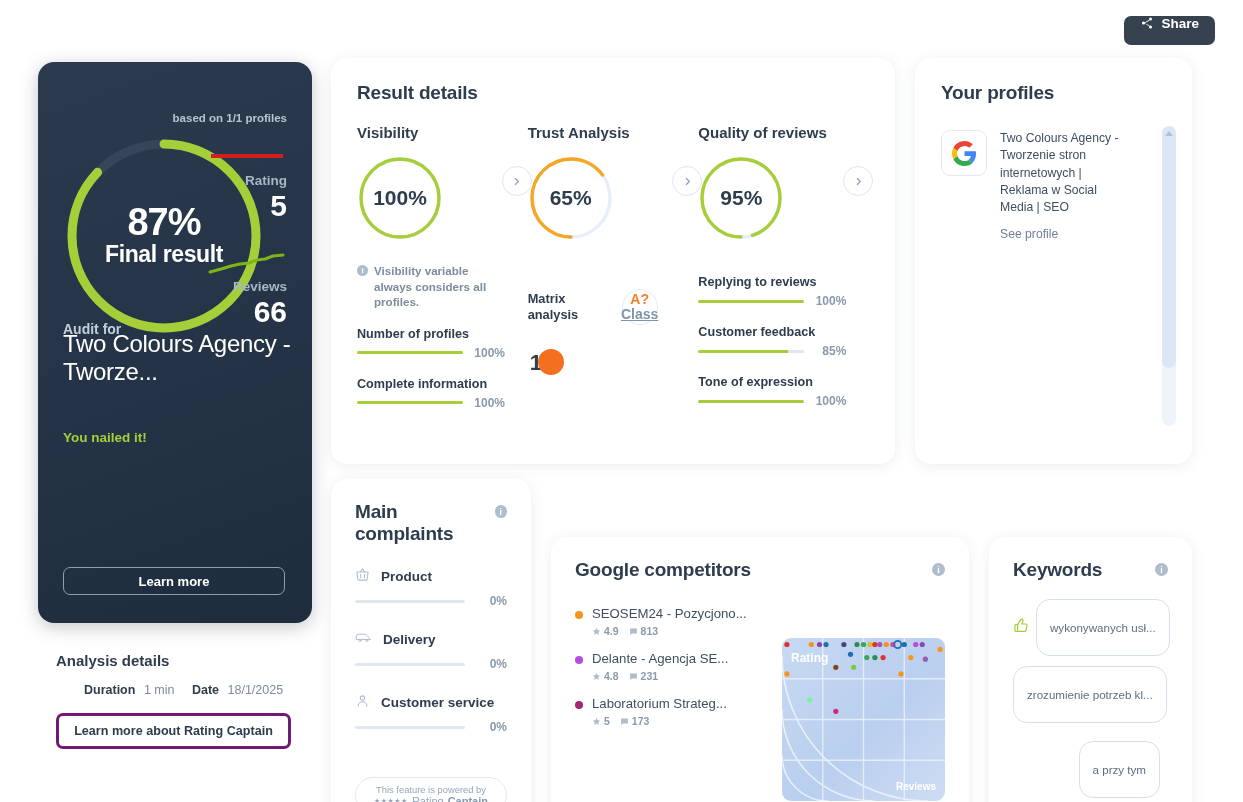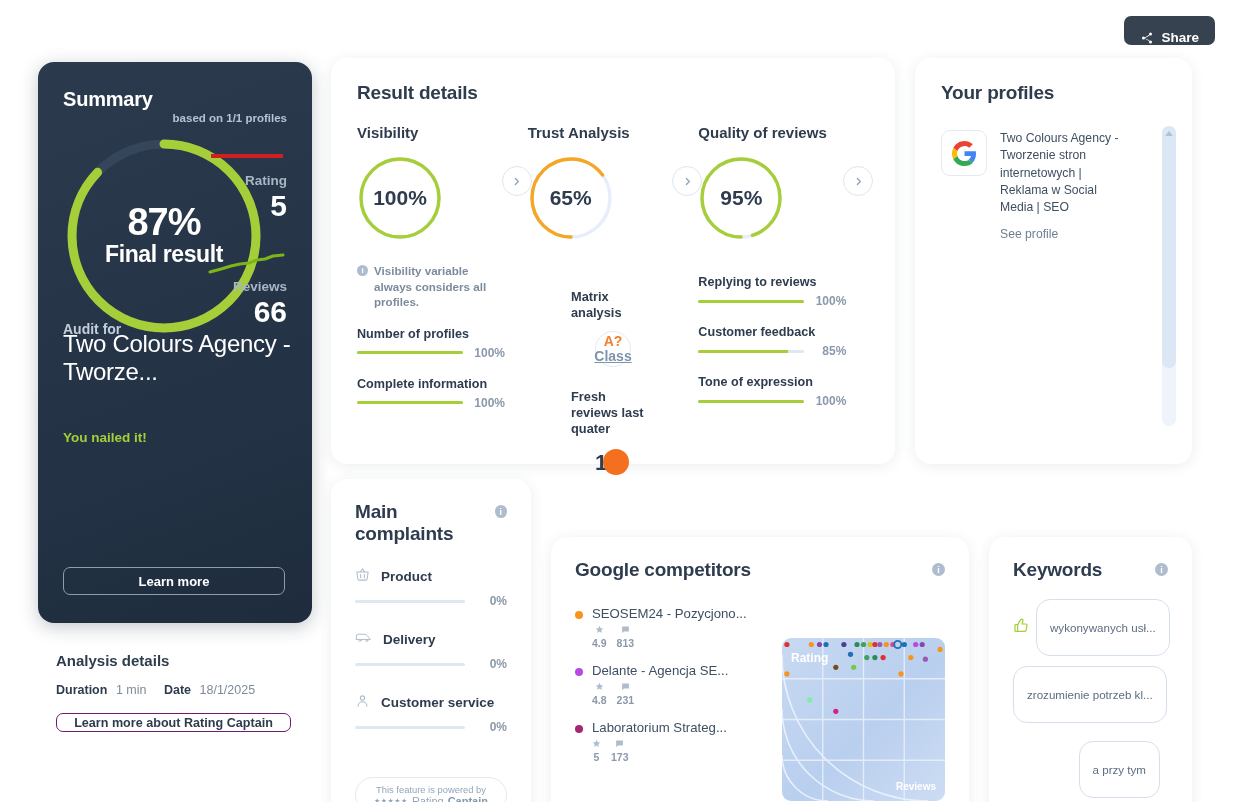--- a/index.html
+++ b/index.html
@@ -12,21 +12,21 @@
     position: relative;
   }
 
   
   .topbar { position:absolute; top:0; left:0; right:0; height:60px; }
   .share-btn {
     position:absolute; top:16px; right:28px;
     background:#36424f; color:#fff;
     border:none; border-radius:7px;
     height:29px; padding:0 16px;
-    display:flex; align-items:flex-end; gap:7px;
+    display:flex; align-items:flex-start; gap:7px;
     font-size:13.5px; font-weight:700;
     cursor:pointer;
   }
   .share-btn svg { display:block; }
 
   
   .board { position:absolute; top:60px; left:0; width:1243px; }
 
   .card {
     background:#fff;
@@ -67,26 +67,26 @@
   .learn-more {
     position:absolute; left:25px; bottom:28px; width:222px; height:28px;
     border:1px solid #8e9cad; border-radius:7px; background:transparent;
     color:#fff; font-size:13px; font-weight:700; cursor:pointer;
     font-family:"Liberation Sans",sans-serif;
   }
 
   
   .analysis { position:absolute; left:56px; top:592px; width:260px; }
   .analysis h3 { font-size:15px; font-weight:700; color:#2e3c4e; }
-  .analysis-meta { margin-top:14px; font-size:12.5px; }
+  .analysis-meta { margin-top:14px; font-size:12.5px;margin-left:28px; }
   .analysis-meta b { font-weight:700; color:#2e3c4e; }
   .analysis-meta span { color:#7d8b9c; margin:0 14px 0 5px; }
   .learn-rc {
-    margin-top:16px; width:235px; height:19px;
-    border:1px solid #701a75; border-radius:7px; background:#fff;
+    margin-top:16px; width:235px; height:36px;
+    border:3px solid #701a75; border-radius:7px; background:#fff;
     color:#2e3c4e; font-size:12.6px; font-weight:700; cursor:pointer;
     font-family:"Liberation Sans",sans-serif;
   }
 
   
   .result { position:absolute; left:331px; top:-2px; width:564px; height:406px; padding:24px 26px; }
   .result h2, .profiles h2, .complaints h2, .competitors h2, .keywords h2 {
     font-size:19px; font-weight:700; color:#2e3c4e; letter-spacing:-.2px;
   }
   .cols { display:flex; margin-top:20px; }
@@ -110,21 +110,21 @@
     background:#aebdcd; color:#fff; font-size:8px; font-weight:700;
     display:flex; align-items:center; justify-content:center; margin-top:2px;
   }
   .metric { margin-top:17px; width:148px; }
   .metric-label { font-size:12.6px; font-weight:700; color:#2e3c4e; }
   .bar-row { display:flex; align-items:center; gap:8px; margin-top:5px; }
   .bar { flex:1; height:3px; border-radius:2px; background:#dfe7f1; position:relative; overflow:hidden; }
   .bar i { position:absolute; left:0; top:0; bottom:0; background:#a6ce39; display:block; }
   .bar-pct { font-size:12px; font-weight:700; color:#8b99aa; min-width:34px; text-align:right; }
 
-  .kv-row { display:flex; align-items:center; gap:10px; margin-top:26px;flex-direction:column; }
+  .kv-row { display:flex; align-items:center; gap:10px; margin-top:26px; }
   .kv-label { font-size:12.8px; font-weight:700; color:#2e3c4e; line-height:1.25; width:84px; }
   .class-badge {
     width:36px; height:36px; border-radius:50%; border:1px solid #e3eaf2;
     display:flex; flex-direction:column; align-items:center; justify-content:center; background:#fff;
   }
   .class-badge .a { font-size:14px; font-weight:700; color:#f2802a; line-height:1; }
   .class-badge .c { font-size:14px; font-weight:700; color:#7d94ab; line-height:1.2;text-decoration:underline; }
   .fresh-wrap { position:relative; width:40px; height:30px; }
   .fresh-num { position:absolute; left:2px; top:3px; font-size:22px; font-weight:700; color:#2e3c4e; }
   .fresh-bubble { position:absolute; left:10px; top:2px; width:26px; height:26px; border-radius:50%; background:#f4701f; }
@@ -171,21 +171,21 @@
   .stars { font-size:7px; letter-spacing:.5px; }
 
   
   .competitors { position:absolute; left:551px; top:477px; width:418px; height:302px; padding:22px 24px; }
   .comp-body { display:flex; gap:14px; margin-top:24px; }
   .comp-list { width:175px; }
   .comp-row { display:flex; gap:9px; margin-bottom:13px; }
   .comp-dot { flex:0 0 8px; width:8px; height:8px; border-radius:50%; margin-top:6px; }
   .comp-name { font-size:13.2px; color:#3f4f62; line-height:1.3; }
   .comp-stats { display:flex; align-items:center; gap:10px; margin-top:3px; font-size:10.5px; font-weight:700; color:#8b99aa; }
-  .comp-stats span { display:flex; align-items:center; gap:3px;flex-direction:column; }
+  .comp-stats span { display:flex; align-items:center; gap:3px; }
   .scatter { position:absolute; right:24px; top:101px; width:163px; height:163px; }
 
   
   .keywords { position:absolute; left:989px; top:477px; width:203px; height:302px; padding:22px 24px; }
   .kw-row { display:flex; align-items:center; gap:7px; margin-top:18px; }
   .chip {
     border:1px solid #d6e0ec; border-radius:14px;
     padding:21px 13px; font-size:11.6px; color:#5d6e82;
     background:#fff; cursor:pointer; white-space:nowrap;
   }
@@ -205,21 +205,20 @@
         <path d="M8 11l8-4.5v1.6L8 12.6zM8 13l8 4.5v-1.6L8 12.4z"></path>
       </svg>
     </span>
     <span>Share</span>
   </button>
 </div>
 
 <div class="board">
 
   <div class="summary">
-    <h2>Summary</h2>
     <div class="based-on">based on 1/1 profiles</div>
 
     <div class="gauge-wrap">
       <svg width="208" height="208" viewBox="0 0 208 208">
         <circle cx="104" cy="104" r="92" fill="none" stroke="#36465a" stroke-width="9"></circle>
         <circle cx="104" cy="104" r="92" fill="none" stroke="#a6ce39" stroke-width="9" stroke-linecap="round" stroke-dasharray="503 578" transform="rotate(-90 104 104)"></circle>
       </svg>
       <div style="position:absolute; inset:0; display:flex; flex-direction:column; align-items:center; justify-content:center;">
         <div style="font-size:38px; font-weight:700; line-height:1; letter-spacing:-1px;">87%</div>
         <div style="font-size:23px; font-weight:700; line-height:1.2; letter-spacing:-.4px;">Final result</div>
@@ -332,21 +331,20 @@
 
         <div class="kv-row" style="margin-top:48px;">
           <div class="kv-label">Matrix analysis</div>
           <div class="class-badge">
             <div class="a">A?</div>
             <div class="c">Class</div>
           </div>
         </div>
 
         <div class="kv-row" style="margin-top:22px;">
-          <div class="kv-label">Fresh reviews last quater</div>
           <div class="fresh-wrap">
             <div class="fresh-num">1</div>
             <div class="fresh-bubble"></div>
           </div>
         </div>
       </div>
 
       <div class="col">
         <div class="col-title">Quality of reviews</div>
         <div class="ring">

